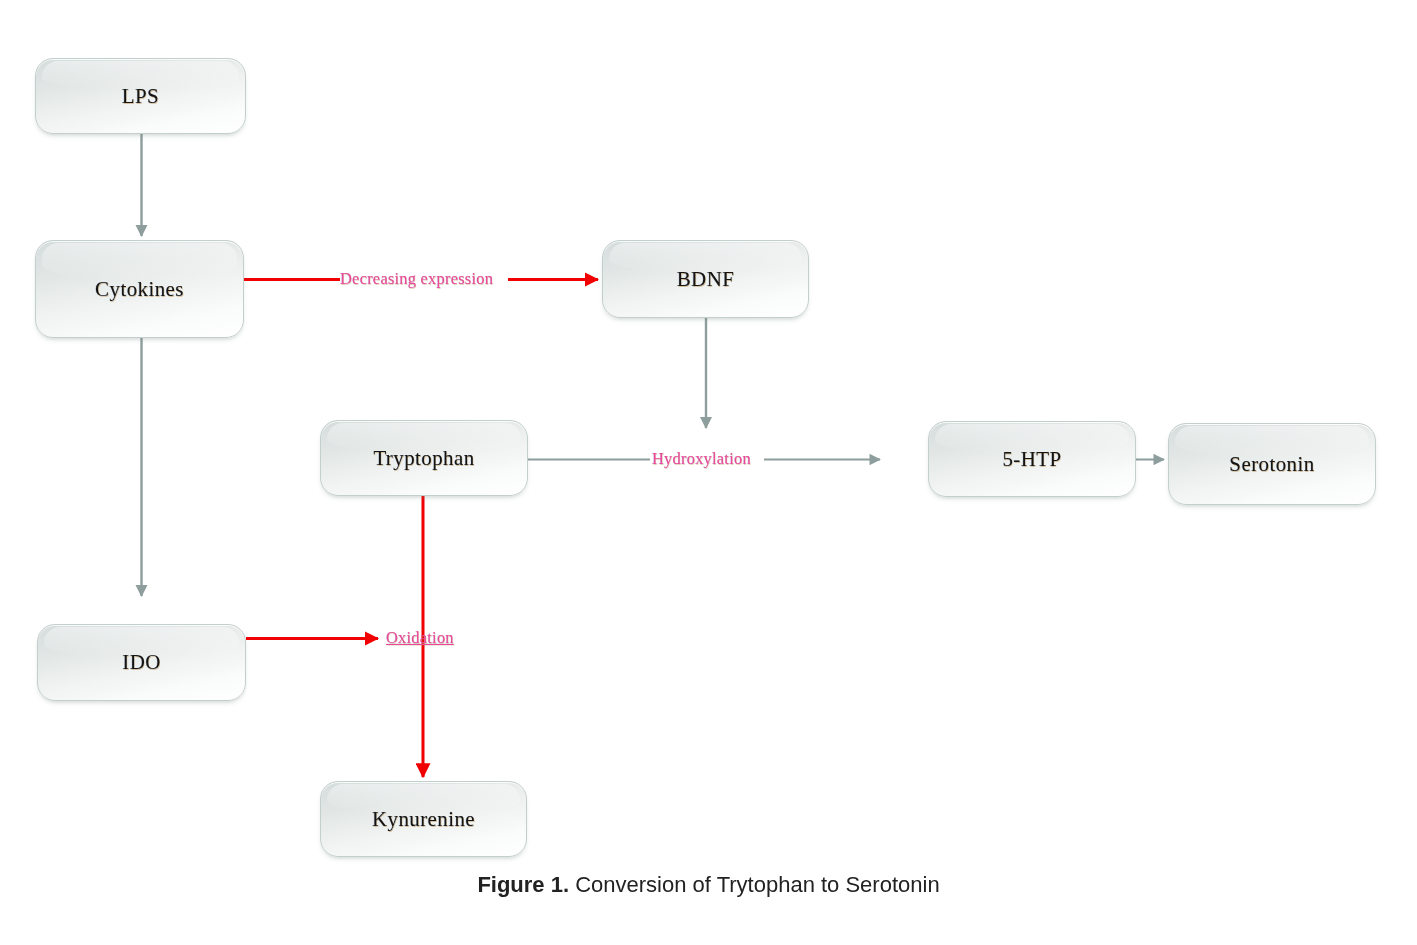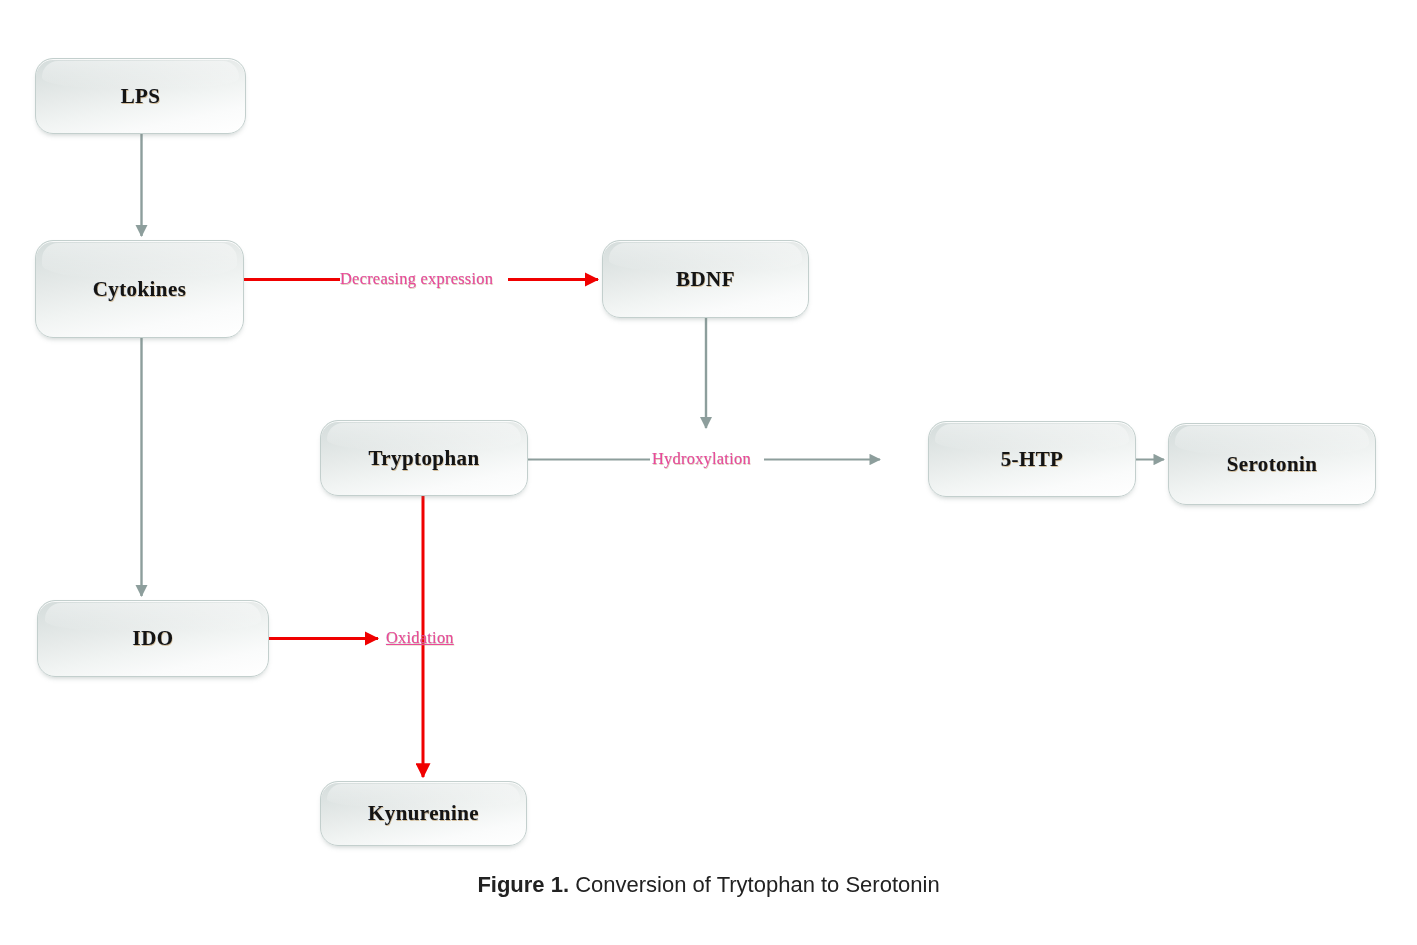--- a/index.html
+++ b/index.html
@@ -59,40 +59,40 @@
     right: 3%;
     top: 2px;
     height: 38%;
     border-radius: 16px 16px 40% 40%;
     background: linear-gradient(180deg, rgba(255,255,255,0.45), rgba(255,255,255,0));
     pointer-events: none;
   }
 
   .node-label {
     font-family: "Liberation Serif", serif;
-    font-weight: bold;
+    font-weight: normal;
     font-size: 21px;
     letter-spacing: 0.4px;
     color: #141414;
     text-shadow: 0.6px 0.6px 0 rgba(190,150,90,0.55),
                 -0.5px -0.4px 0 rgba(120,150,200,0.40);
     white-space: nowrap;
     position: relative;
     z-index: 2;
   }
 
   
   #node-lps        { left: 35px;   top: 58px;  width: 211px; height: 76px; }
   #node-cytokines  { left: 35px;   top: 240px; width: 209px; height: 98px; text-align: right; }
-  #node-ido        { left: 37px;   top: 600px; width: 232px; height: 77px; }
+  #node-ido        { left: 37px;   top: 624px; width: 209px; height: 77px; }
   #node-bdnf       { left: 602px;  top: 240px; width: 207px; height: 78px; }
   #node-tryptophan { left: 320px;  top: 420px; width: 208px; height: 76px; }
   #node-5htp       { left: 928px;  top: 421px; width: 208px; height: 76px; }
   #node-serotonin  { left: 1168px; top: 423px; width: 208px; height: 82px; }
-  #node-kynurenine { left: 320px;  top: 781px; width: 207px; height: 65px; }
+  #node-kynurenine { left: 320px;  top: 781px; width: 207px; height: 76px; }
 
   
   .edge-label {
     position: absolute;
     font-family: "Liberation Serif", serif;
     font-size: 16.5px;
     font-weight: 400;
     color: #ec4899;
     white-space: nowrap;
     letter-spacing: 0.2px;

